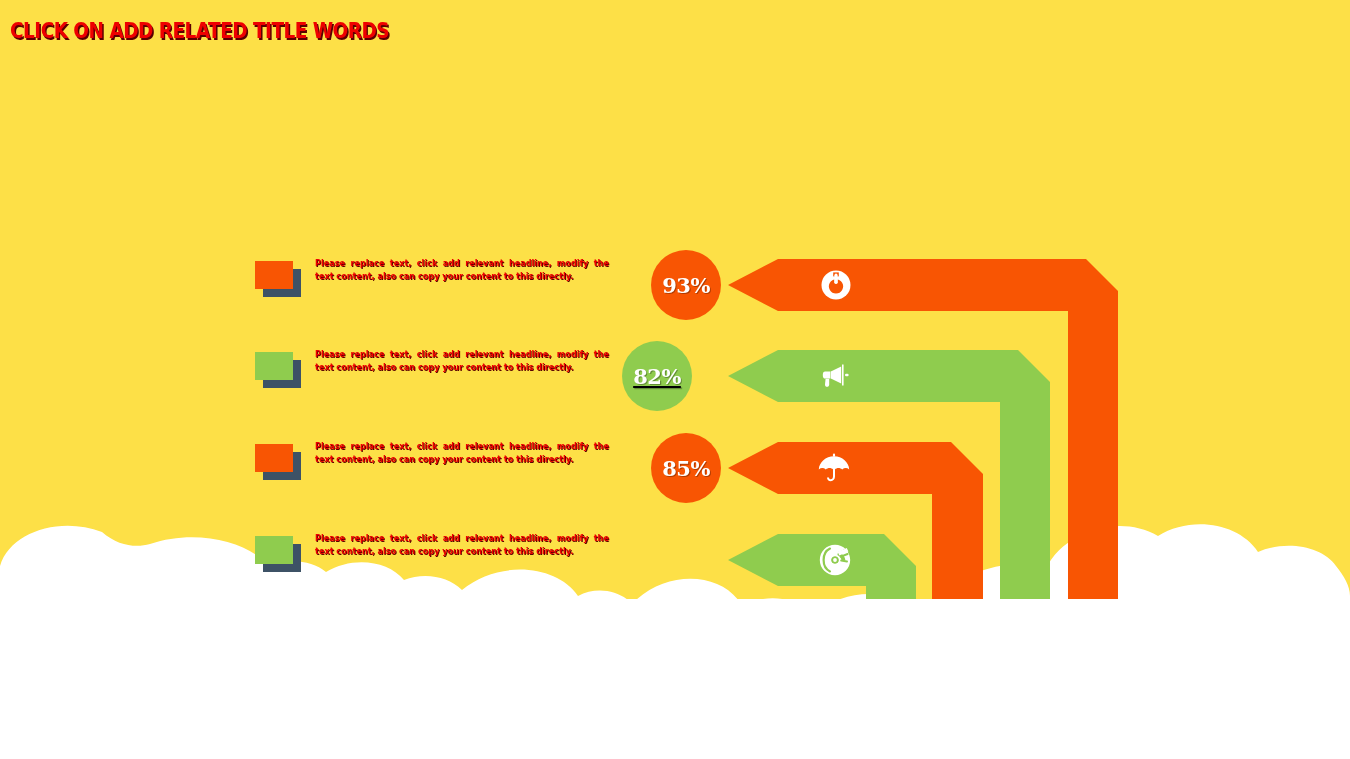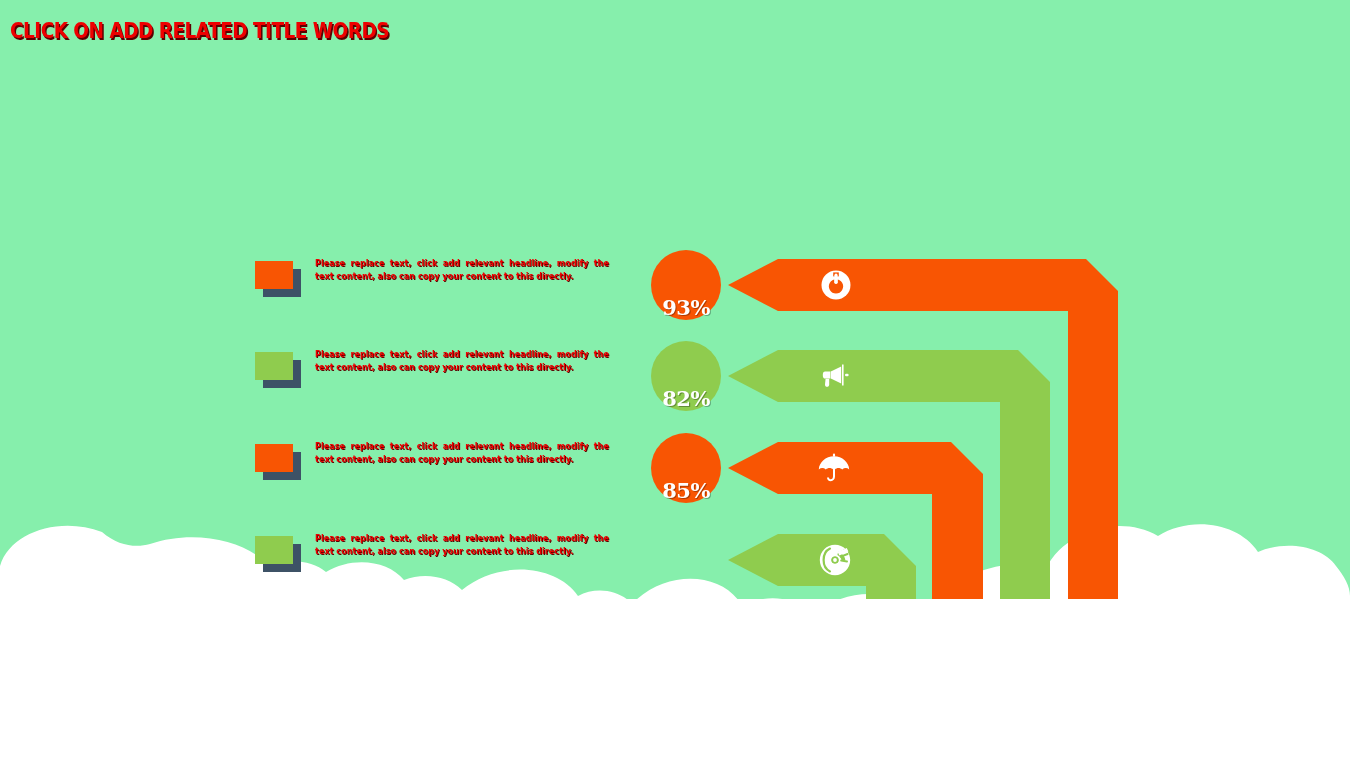--- a/index.html
+++ b/index.html
@@ -10,21 +10,21 @@
   body {
     width: 1350px;
     height: 759px;
     overflow: hidden;
     font-family: "Liberation Sans", sans-serif;
   }
   #slide {
     position: relative;
     width: 1350px;
     height: 599px;
-    background: #86efac;
+    background: #fde047;
     overflow: hidden;
   }
 
   
   #clouds {
     position: absolute;
     left: 0;
     top: 0;
     width: 1350px;
     height: 759px;
@@ -98,21 +98,21 @@
     text-shadow: 0.9px 0.9px 0 #5a0000;
     transform: scaleX(0.97);
     transform-origin: left top;
   }
   .pct-circle {
     position: absolute;
     width: 70px;
     height: 70px;
     border-radius: 50%;
     display: flex;
-    align-items: flex-end;
+    align-items: center;
     justify-content: center;
   }
   .pct-circle span {
     font-family: "DejaVu Serif", serif;
     font-size: 21px;
     font-weight: bold;
     color: #ffffff;
     text-shadow: 1.2px 1.2px 0 rgba(0,0,0,0.30);
     letter-spacing: -0.5px;
   }
@@ -191,21 +191,21 @@
       </svg>
     </div>
   </div>
 
   <div class="row" style="top:330px;">
     <div class="swatch-wrap" style="left:243px; top:22px;">
       <div class="swatch-shadow"></div>
       <div class="swatch-fill" style="background:#8fcc4e;"></div>
     </div>
     <div class="row-text" style="top:18px;">Please replace text, click add relevant headline, modify the text content, also can copy your content to this directly.</div>
-    <div class="pct-circle" style="left:639px; top:11px; background:#8fcc4e;">
+    <div class="pct-circle" style="left:610px; top:11px; background:#8fcc4e;text-decoration:underline;">
       <span>82%</span>
     </div>
     <div class="bar-icon" style="left:802px; top:25px;">
       <svg viewBox="0 0 40 40">
         <path d="M29.6,9.6 L29.6,30.4 L28.0,30.4 L28.0,9.6 Z" fill="#ffffff"></path>
         <path d="M27.2,11.6 L27.2,28.4 L16.8,23.4 L16.8,16.6 Z" fill="#ffffff"></path>
         <path d="M16.4,16.4 L16.4,23.6 L11.2,23.6 C9.6,23.6 8.8,22.6 8.8,20.0 C8.8,17.4 9.6,16.4 11.2,16.4 Z" fill="#ffffff"></path>
         <path d="M11.6,23.8 L15.2,23.8 L15.2,29.4 C15.2,31.0 14.2,31.8 13.0,31.8 C11.8,31.8 11.0,31.0 11.0,29.4 Z" fill="#ffffff"></path>
         <rect x="31.0" y="18.8" width="3.6" height="2.4" rx="1.2" fill="#ffffff"></rect>
       </svg>

